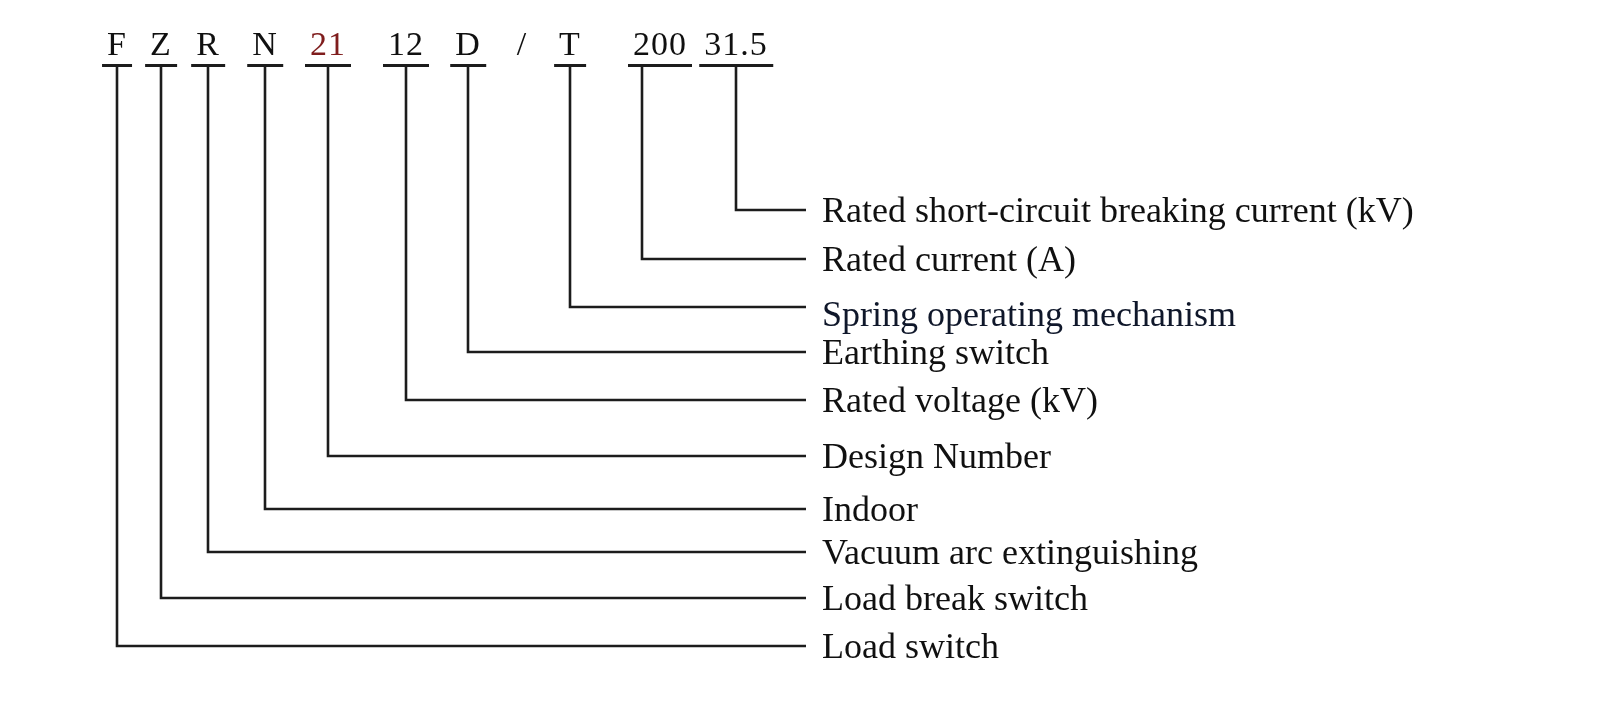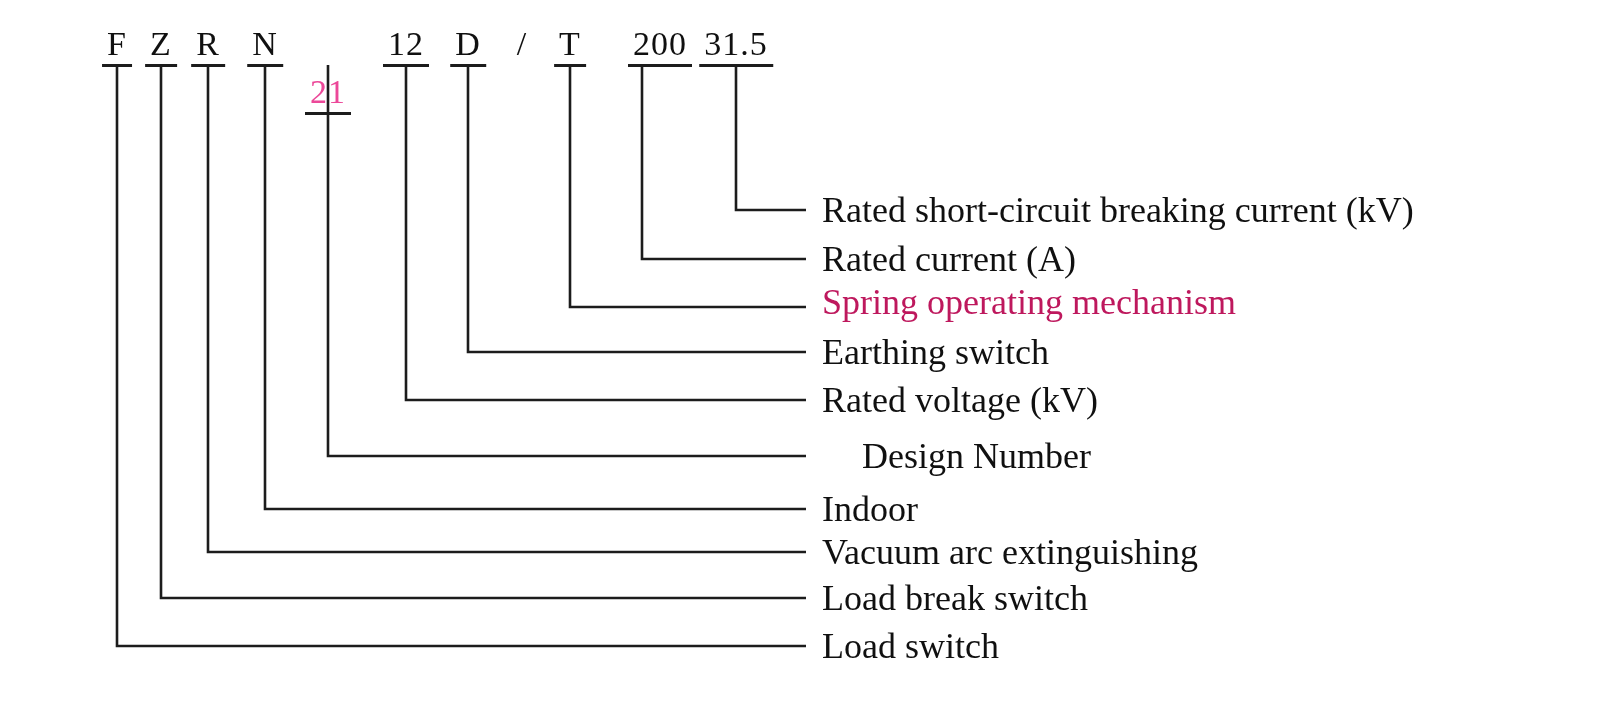--- a/index.html
+++ b/index.html
@@ -63,33 +63,33 @@
       <path d="M 468 65 V 352 H 806" stroke="#1c1c1c"></path>
       <path d="M 570 65 V 307 H 806" stroke="#1c1c1c"></path>
       <path d="M 642 65 V 259 H 806" stroke="#1c1c1c"></path>
       <path d="M 736 65 V 210 H 806" stroke="#1c1c1c"></path>
     </svg>
   <div id="tokens">
       <span class="token" style="left: 117px; border-bottom-color: rgb(28, 28, 28); color: rgb(16, 16, 16);">F</span>
       <span class="token" style="left: 161px; border-bottom-color: rgb(28, 28, 28); color: rgb(16, 16, 16);">Z</span>
       <span class="token" style="left: 208px; border-bottom-color: rgb(28, 28, 28); color: rgb(16, 16, 16);">R</span>
       <span class="token" style="left: 265px; border-bottom-color: rgb(28, 28, 28); color: rgb(16, 16, 16);">N</span>
-      <span class="token" style="left: 328px; border-bottom-color: rgb(28, 28, 28); color: #ec4899; margin-top: 48px;">21</span>
+      <span class="token" style="left: 328px; border-bottom-color: rgb(28, 28, 28); color: #7f1d1d;">21</span>
       <span class="token" style="left: 406px; border-bottom-color: rgb(28, 28, 28); color: rgb(16, 16, 16);">12</span>
       <span class="token" style="left: 468px; border-bottom-color: rgb(28, 28, 28); color: rgb(16, 16, 16);">D</span>
       <span class="token no-underline" style="left: 522px; border-bottom-color: rgb(28, 28, 28); color: rgb(16, 16, 16);">/</span>
       <span class="token" style="left: 570px; border-bottom-color: rgb(28, 28, 28); color: rgb(16, 16, 16);">T</span>
       <span class="token" style="left: 642px; border-bottom-color: rgb(28, 28, 28); color: rgb(16, 16, 16); margin-left: 18px;">200</span>
       <span class="token" style="left: 736px; border-bottom-color: rgb(28, 28, 28); color: rgb(16, 16, 16);">31.5</span>
     </div>
   <div id="labels">
       <div class="label" style="top: 646px; left: 822px; color: rgb(16, 16, 16);">Load switch</div>
       <div class="label" style="top: 598px; left: 822px; color: rgb(16, 16, 16);">Load break switch</div>
       <div class="label" style="top: 552px; left: 822px; color: rgb(16, 16, 16);">Vacuum arc extinguishing</div>
       <div class="label" style="top: 509px; left: 822px; color: rgb(16, 16, 16);">Indoor</div>
-      <div class="label" style="top: 456px; left: 822px; color: rgb(16, 16, 16); margin-left: 40px;">Design Number</div>
+      <div class="label" style="top: 456px; left: 822px; color: rgb(16, 16, 16);">Design Number</div>
       <div class="label" style="top: 400px; left: 822px; color: rgb(16, 16, 16); font-family: Liberation Serif, serif;">Rated voltage (kV)</div>
       <div class="label" style="top: 352px; left: 822px; color: rgb(16, 16, 16);">Earthing switch</div>
-      <div class="label" style="top: 302px; left: 822px; color: #be185d;">Spring operating mechanism</div>
+      <div class="label" style="top: 314px; left: 822px; color: #0f172a;">Spring operating mechanism</div>
       <div class="label" style="top: 259px; left: 822px; color: rgb(16, 16, 16);">Rated current (A)</div>
       <div class="label" style="top: 210px; left: 822px; color: rgb(16, 16, 16);">Rated short-circuit breaking current (kV)</div>
     </div>
 </div>
 
 </body></html>

